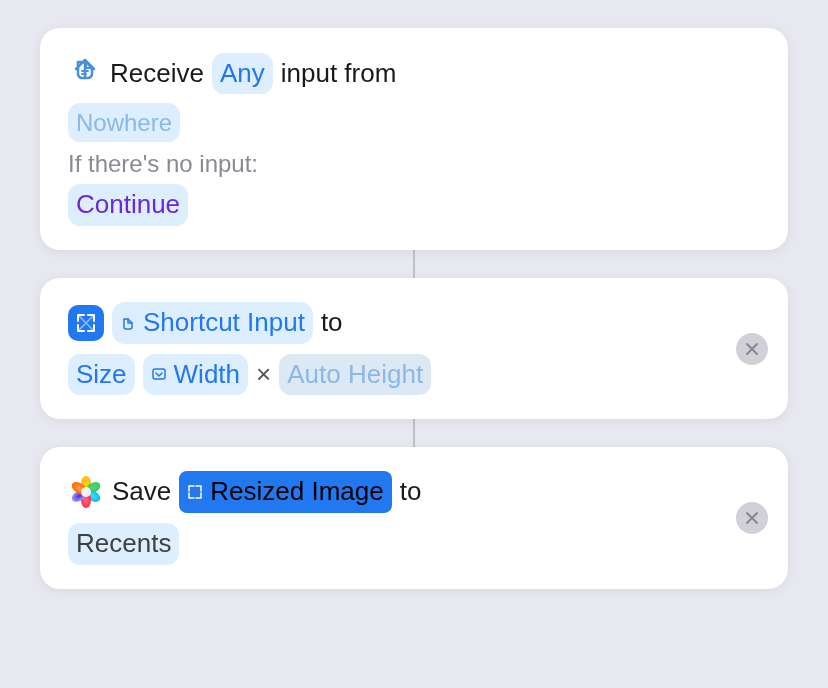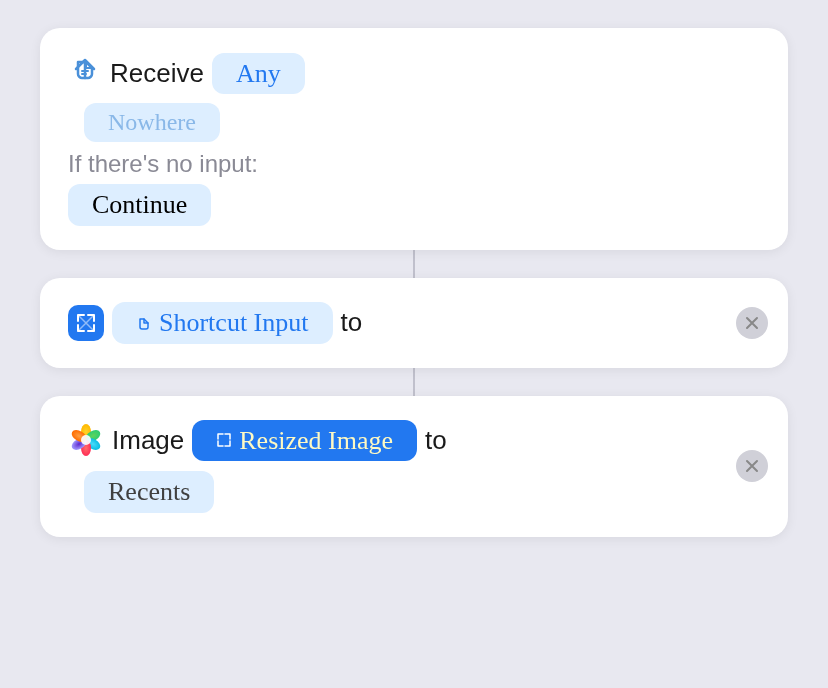--- a/index.html
+++ b/index.html
@@ -44,42 +44,41 @@
       flex-wrap: wrap;
       gap: 8px;
       font-size: 26px;
       font-weight: 500;
       color: #1a1a1a;
       line-height: 1.3;
     }
 
     .card-row + .card-row {
       margin-top: 10px;
-      margin-left: 16px;
     }
 
     .pill {
       display: inline-flex;
       align-items: center;
       gap: 5px;
       border-radius: 12px;
-      padding: 4px 24px;
+      padding: 4px 8px;
       font-size: 26px;
       font-weight: 500;
-      font-family: Liberation Serif, serif;
     }
 
     .pill-blue-light {
       background-color: #ddeeff;
       color: #2278f0;
     }
 
     .pill-blue-solid {
       background-color: #2278f0;
-      color: #fef9c3;
+      color: #000000;
+      border-radius: 8px;
     }
 
     .icon-resize {
       width: 36px;
       height: 36px;
       background: #2278f0;
       border-radius: 10px;
       display: flex;
       align-items: center;
       justify-content: center;
@@ -155,27 +154,28 @@
         <svg width="34" height="34" viewBox="0 0 34 34" fill="none">
           <rect width="34" height="34" rx="8" fill="none"></rect>
           <path d="M8 17 L17 8 M17 8 L17 26 M17 8 L26 17" stroke="#4a90d9" stroke-width="2.5" stroke-linecap="round" stroke-linejoin="round" transform="rotate(0,17,17)"></path>
           <path d="M10 10 L10 22 C10 24 12 26 14 26 L20 26 C22 26 24 24 24 22 L24 16 L18 10 Z" stroke="#4a90d9" stroke-width="2.5" fill="none" stroke-linecap="round" stroke-linejoin="round"></path>
           <path d="M18 10 L18 16 L24 16" stroke="#4a90d9" stroke-width="2" fill="none" stroke-linecap="round" stroke-linejoin="round"></path>
           <path d="M14 19 L20 19 M14 22 L18 22" stroke="#4a90d9" stroke-width="2" stroke-linecap="round"></path>
         </svg>
       </span>
       <span>Receive</span>
       <span class="pill pill-blue-light">Any</span>
+      <span>input from</span>
     </div>
     <div class="card-row" style="margin-top:8px;">
       <span class="pill pill-blue-light" style="font-size:24px; color:#8ab8e8; background:#ddeeff;">Nowhere</span>
     </div>
     <div class="subtitle">If there's no input:</div>
     <div class="card-row">
-      <span class="pill pill-blue-light" style="color:#000000;">Continue</span>
+      <span class="pill pill-blue-light" style="color:#6d28d9;">Continue</span>
     </div>
   </div>
 </div>
 
 <div class="connector-line"></div>
 
 <div class="card resize-card">
   <div style="padding-right: 44px;">
     <div class="card-row">
       <span class="icon-resize">
@@ -185,20 +185,32 @@
         </svg>
       </span>
       <span class="pill pill-blue-light" style="color:#2278f0;border-radius:13px;">
         <svg width="16" height="16" viewBox="0 0 16 16" fill="none" style="margin-right:2px;">
           <path d="M4 4 L4 12 C4 13 5 14 6 14 L10 14 C11 14 12 13 12 12 L12 8 L8 4 Z" stroke="#2278f0" stroke-width="1.5" fill="none" stroke-linecap="round" stroke-linejoin="round"></path>
           <path d="M8 4 L8 8 L12 8" stroke="#2278f0" stroke-width="1.5" fill="none" stroke-linecap="round" stroke-linejoin="round"></path>
         </svg>
         <span>Shortcut Input</span>
       </span>
       <span>to</span>
+    </div>
+    <div class="card-row" style="margin-top:10px;">
+      <span class="pill pill-blue-light" style="color:#2278f0;">Size</span>
+      <span class="pill pill-blue-light" style="color:#2278f0;">
+        <svg width="16" height="16" viewBox="0 0 16 16" fill="none" style="margin-right:2px;">
+          <rect x="2" y="3" width="12" height="10" rx="2" stroke="#2278f0" stroke-width="1.5" fill="none"></rect>
+          <path d="M5 7 L8 10 L11 7" stroke="#2278f0" stroke-width="1.5" stroke-linecap="round" stroke-linejoin="round"></path>
+        </svg>
+        <span>Width</span>
+      </span>
+      <span class="multiply-text">×</span>
+      <span class="pill" style="background:#dde8f5; color:#8ab8e8;">Auto Height</span>
     </div>
   </div>
   <div class="close-btn">
     <svg viewBox="0 0 14 14" fill="none">
       <path d="M2 2 L12 12 M12 2 L2 12" stroke="#888" stroke-width="2" stroke-linecap="round"></path>
     </svg>
   </div>
 </div>
 
 <div class="connector-line"></div>
@@ -238,21 +250,21 @@
 
           <ellipse cx="18" cy="10" rx="5" ry="8" fill="url(#petal3)" transform="rotate(0, 18, 18)"></ellipse>
           <ellipse cx="18" cy="10" rx="5" ry="8" fill="url(#petal4)" transform="rotate(60, 18, 18)"></ellipse>
           <ellipse cx="18" cy="10" rx="5" ry="8" fill="url(#petal5)" transform="rotate(120, 18, 18)"></ellipse>
           <ellipse cx="18" cy="10" rx="5" ry="8" fill="url(#petal1)" transform="rotate(180, 18, 18)"></ellipse>
           <ellipse cx="18" cy="10" rx="5" ry="8" fill="url(#petal6)" transform="rotate(240, 18, 18)"></ellipse>
           <ellipse cx="18" cy="10" rx="5" ry="8" fill="url(#petal2)" transform="rotate(300, 18, 18)"></ellipse>
           <circle cx="18" cy="18" r="5" fill="white" opacity="0.9"></circle>
         </svg>
       </span>
-      <span>Image</span>
+      <span>Save</span>
       <span class="pill pill-blue-solid">
         <svg width="16" height="16" viewBox="0 0 16 16" fill="none" style="margin-right:2px;">
           <path d="M2 2 L7 2 M2 2 L2 7 M14 14 L9 14 M14 14 L14 9 M2 14 L7 14 M2 14 L2 9 M14 2 L9 2 M14 2 L14 7" stroke="white" stroke-width="1.5" stroke-linecap="round"></path>
         </svg>
         <span>Resized Image</span>
       </span>
       <span>to</span>
     </div>
     <div class="card-row" style="margin-top:10px;">
       <span class="pill pill-blue-light" style="color:#404040;">Recents</span>

